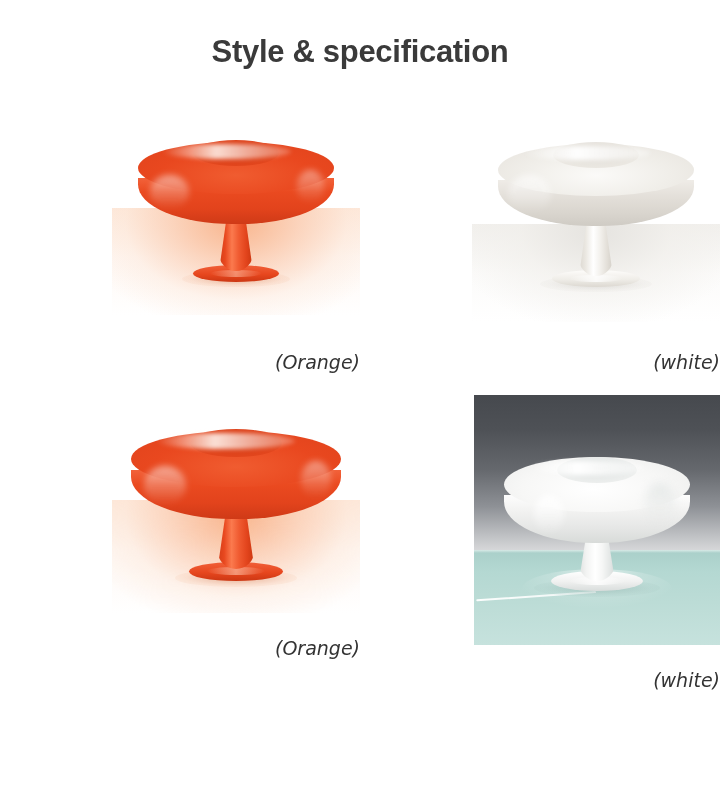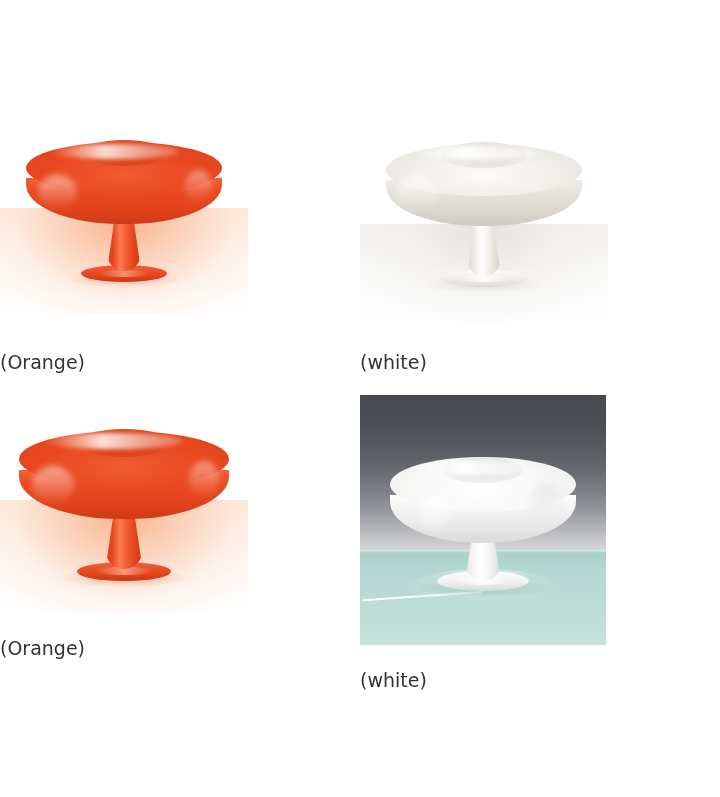--- a/index.html
+++ b/index.html
@@ -39,21 +39,22 @@
     left: 0;
     width: 720px;
   }
   .row { display: flex; width: 720px; }
   .row-2 { margin-top: 22px; }
 
   .cell {
     width: 360px;
     display: flex;
     flex-direction: column;
-    align-items: flex-start;
+    align-items: flex-end;
+    font-style: italic;
   }
 
   .caption {
     font-size: 19px;
     color: #333333;
     text-align: center;
     font-family: "DejaVu Sans", sans-serif;
   }
 
   
@@ -263,20 +264,21 @@
   }
   .wm .base {
     background: linear-gradient(180deg, #ffffff 0%, #f0f1f0 52%, #d9dddc 100%);
   }
 </style>
 </head>
 <body>
 
 <div class="page">
 
+  <div class="title">Style &amp; specification</div>
 
   <div class="grid">
 
     <div class="row">
 
       <div class="cell">
         <div class="photo photo-seamless">
           <div class="floor-warm"></div>
 
           <div class="lamp o" style="left:50%;top:0;width:248px;height:205px;">

